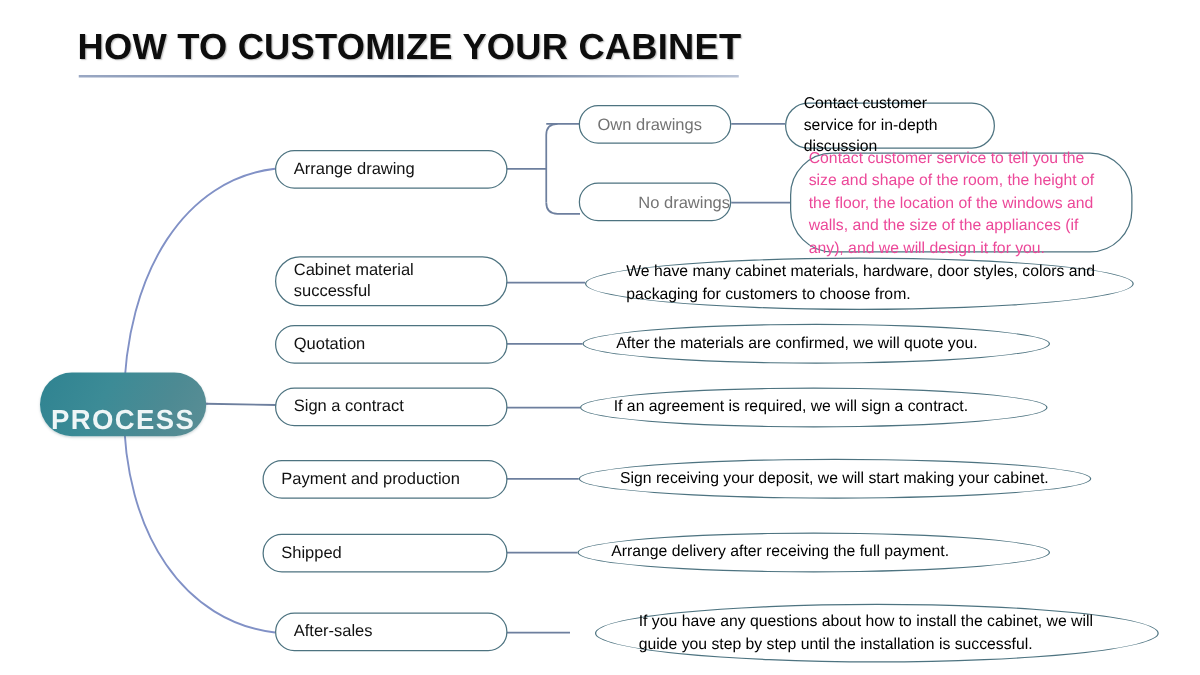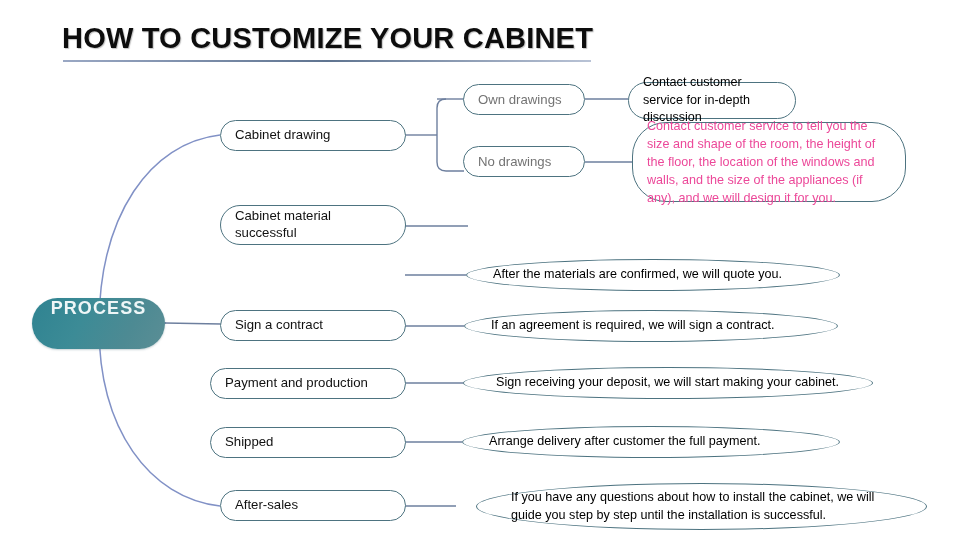--- a/index.html
+++ b/index.html
@@ -44,24 +44,24 @@
   }
 
   
   .root-node {
     position: absolute;
     left: 32px; top: 298px;
     width: 133px; height: 51px;
     border-radius: 26px;
     background: linear-gradient(118deg, #2f8391 0%, #3c8b96 38%, #4d8a93 72%, #5b8e95 100%);
     display: flex;
-    align-items: flex-start;
+    align-items: flex-end;
     justify-content: center;
     color: #eef6f7;
-    font-size: 18px;
+    font-size: 22px;
     font-weight: bold;
     letter-spacing: 1.1px;
     box-shadow: 0 1px 2px rgba(40,80,90,0.25);
   }
 
   
   .pill {
     position: absolute;
     border: 1.3px solid #4d7380;
     border-radius: 999px;
@@ -149,30 +149,33 @@
     <line x1="405" y1="383" x2="463" y2="383" stroke="#6d7f9e" stroke-width="1.4"></line>
     <line x1="405" y1="442" x2="462" y2="442" stroke="#6d7f9e" stroke-width="1.4"></line>
     <line x1="405" y1="506" x2="456" y2="506" stroke="#6d7f9e" stroke-width="1.4"></line>
   </svg>
 
   <div class="root-node">
     <span>PROCESS</span>
   </div>
 
   <div class="pill" style="left:220px; top:120px; width:186px; height:31px;">
-    <span>Cabinet drawing</span>
+    <span>Arrange drawing</span>
   </div>
 
   <div class="pill two-line" style="left:220px; top:205px; width:186px; height:40px;">
     <div>
       <span>Cabinet material</span>
       <span>successful</span>
     </div>
   </div>
 
+  <div class="pill" style="left:220px; top:260px; width:186px; height:31px;">
+    <span>Quotation</span>
+  </div>
 
   <div class="pill" style="left:220px; top:310px; width:186px; height:31px;">
     <span>Sign a contract</span>
   </div>
 
   <div class="pill" style="left:210px; top:427px; width:196px; height:31px;">
     <span>Shipped</span>
   </div>
 
   <div class="pill" style="left:210px; top:368px; width:196px; height:31px;">
@@ -180,46 +183,49 @@
   </div>
 
   <div class="pill" style="left:220px; top:490px; width:186px; height:31px;">
     <span>After-sales</span>
   </div>
 
   <div class="subpill" style="left:463px; top:84px; width:122px; height:31px;">
     <span>Own drawings</span>
   </div>
 
-  <div class="subpill" style="left:463px; top:146px; width:122px; height:31px;">
+  <div class="subpill" style="left:463px; top:146px; width:122px; height:31px;justify-content:flex-end;">
     <span>No drawings</span>
   </div>
 
   <div class="bubble" style="left:628px; top:82px; width:168px; height:37px; padding:0 14px 0 14px; border-radius:20px;">
     <span class="txt">Contact customer service for in-depth discussion</span>
   </div>
 
   <div class="bubble-rr" style="left:632px; top:122px; width:274px; height:80px; padding:0 16px 0 14px;">
     <span class="txt">Contact customer service to tell you the size and shape of the room, the height of the floor, the location of the windows and walls, and the size of the appliances (if any), and we will design it for you.</span>
   </div>
 
+  <div class="bubble" style="left:468px; top:206px; width:439px; height:42px; padding:0 26px 0 32px;">
+    <span class="txt">We have many cabinet materials, hardware, door styles, colors and packaging for customers to choose from.</span>
+  </div>
 
   <div class="bubble" style="left:466px; top:259px; width:374px; height:32px; padding:0 26px 0 26px;">
     <span class="txt">After the materials are confirmed, we will quote you.</span>
   </div>
 
   <div class="bubble" style="left:464px; top:310px; width:374px; height:32px; padding:0 26px 0 26px;">
     <span class="txt">If an agreement is required, we will sign a contract.</span>
   </div>
 
   <div class="bubble" style="left:463px; top:367px; width:410px; height:32px; padding:0 26px 0 32px;">
     <span class="txt">Sign receiving your deposit, we will start making your cabinet.</span>
   </div>
 
   <div class="bubble" style="left:462px; top:426px; width:378px; height:32px; padding:0 26px 0 26px;">
-    <span class="txt">Arrange delivery after customer the full payment.</span>
+    <span class="txt">Arrange delivery after receiving the full payment.</span>
   </div>
 
   <div class="bubble" style="left:476px; top:483px; width:451px; height:47px; padding:0 30px 0 34px;">
     <span class="txt">If you have any questions about how to install the cabinet, we will guide you step by step until the installation is successful.</span>
   </div>
 
 </div>
 
 </body></html>

